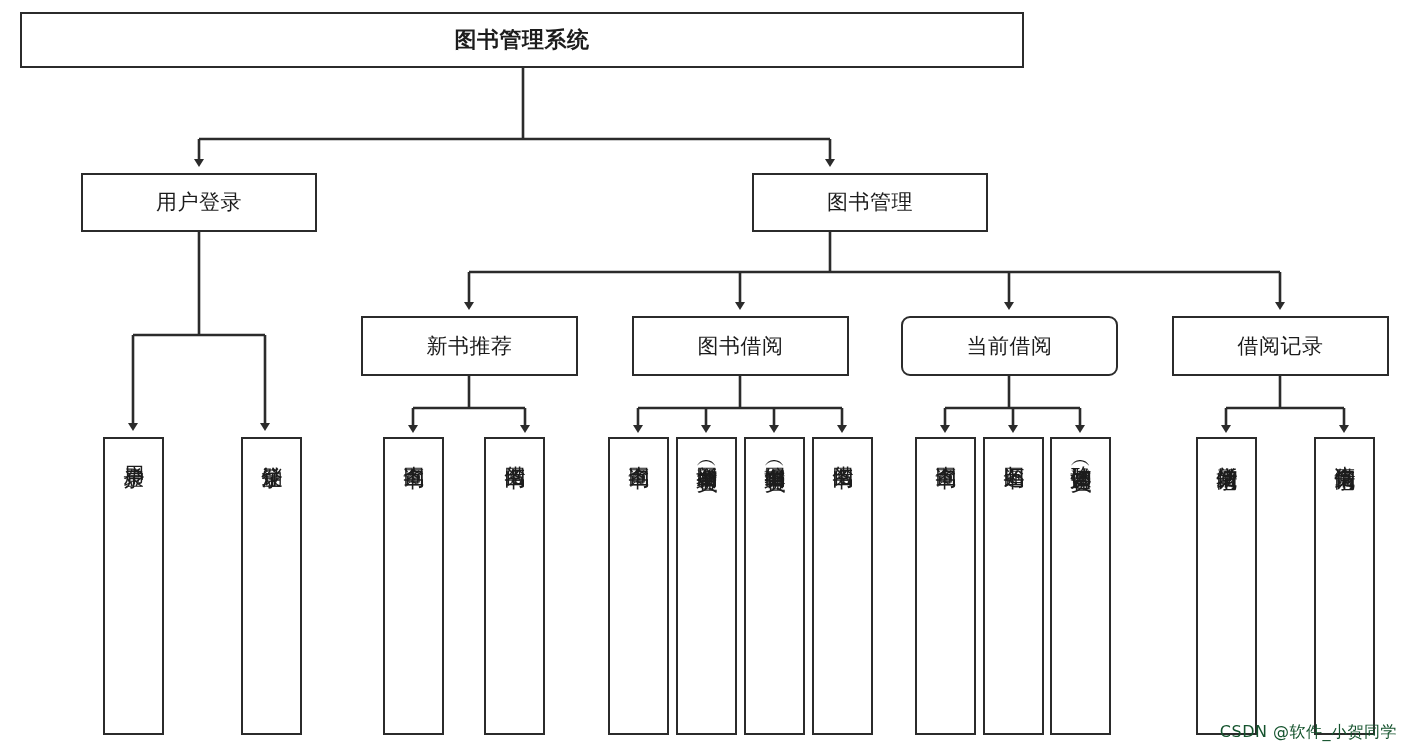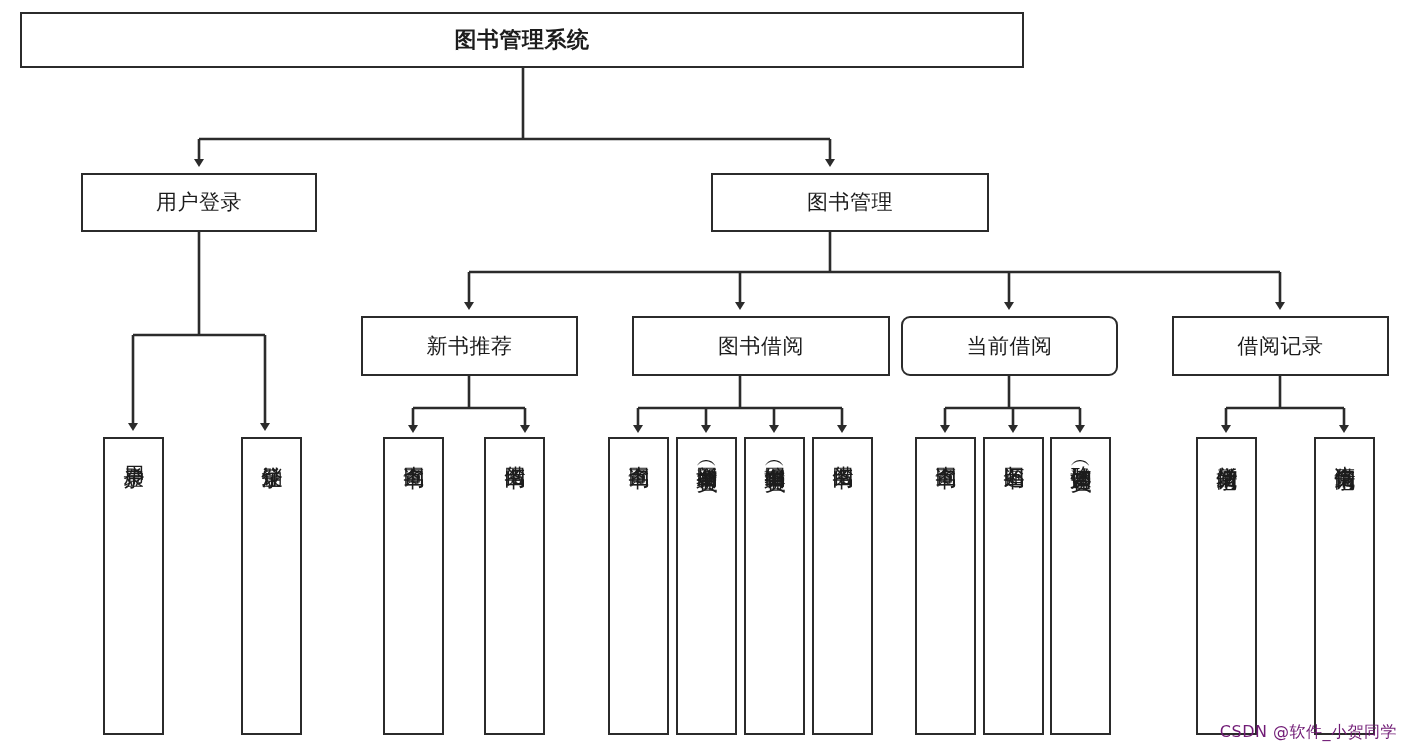--- a/index.html
+++ b/index.html
@@ -61,21 +61,21 @@
     line-height: 1.28;
     letter-spacing: 1px;
     white-space: normal;
     max-height: 100%;
   }
   #watermark {
     position: absolute;
     right: 8px;
     bottom: 4px;
     font-size: 16px;
-    color: #701a75;
+    color: #14532d;
     letter-spacing: 0.5px;
     white-space: nowrap;
     user-select: none;
   }
 </style>
 </head>
 <body>
 
 <div id="diagram-root">
 
@@ -132,28 +132,28 @@
     </g>
   </svg>
 
   <div class="node root" style="left:20px; top:12px; width:1004px; height:56px;font-weight:bold;">
     <span class="node-label">图书管理系统</span>
   </div>
 
   <div class="node level1" style="left:81px; top:173px; width:236px; height:59px;">
     <span class="node-label">用户登录</span>
   </div>
-  <div class="node level1" style="left:711px; top:173px; width:278px; height:59px;">
+  <div class="node level1" style="left:752px; top:173px; width:236px; height:59px;">
     <span class="node-label">图书管理</span>
   </div>
 
   <div class="node level2" style="left:361px; top:316px; width:217px; height:60px;">
     <span class="node-label">新书推荐</span>
   </div>
-  <div class="node level2" style="left:632px; top:316px; width:258px; height:60px;">
+  <div class="node level2" style="left:632px; top:316px; width:217px; height:60px;">
     <span class="node-label">图书借阅</span>
   </div>
   <div class="node level2" style="left:901px; top:316px; width:217px; height:60px;border-radius:9px;">
     <span class="node-label">当前借阅</span>
   </div>
   <div class="node level2" style="left:1172px; top:316px; width:217px; height:60px;">
     <span class="node-label">借阅记录</span>
   </div>
 
   <div class="node leaf" style="left:103px; top:437px; width:61px; height:298px;">

